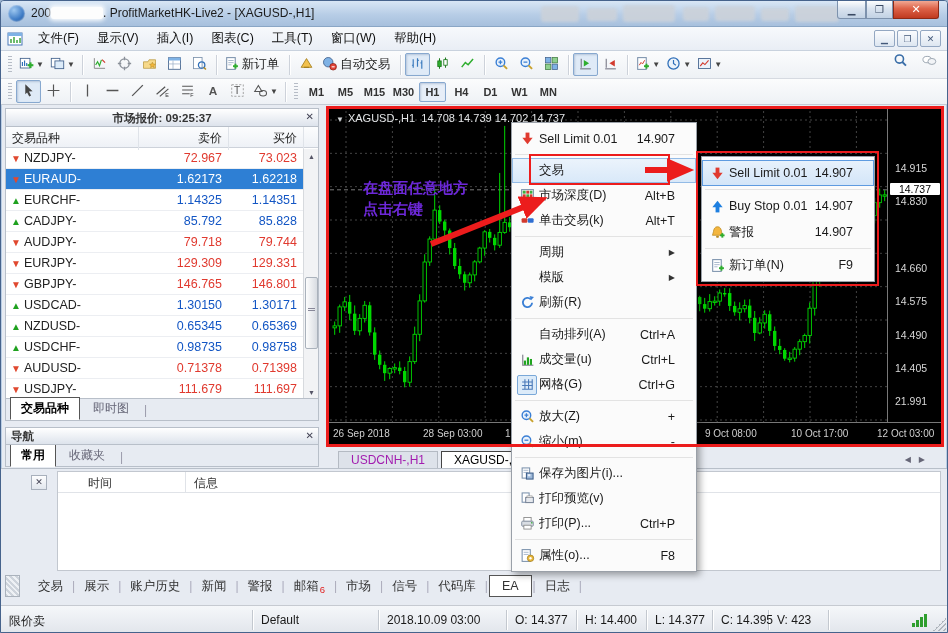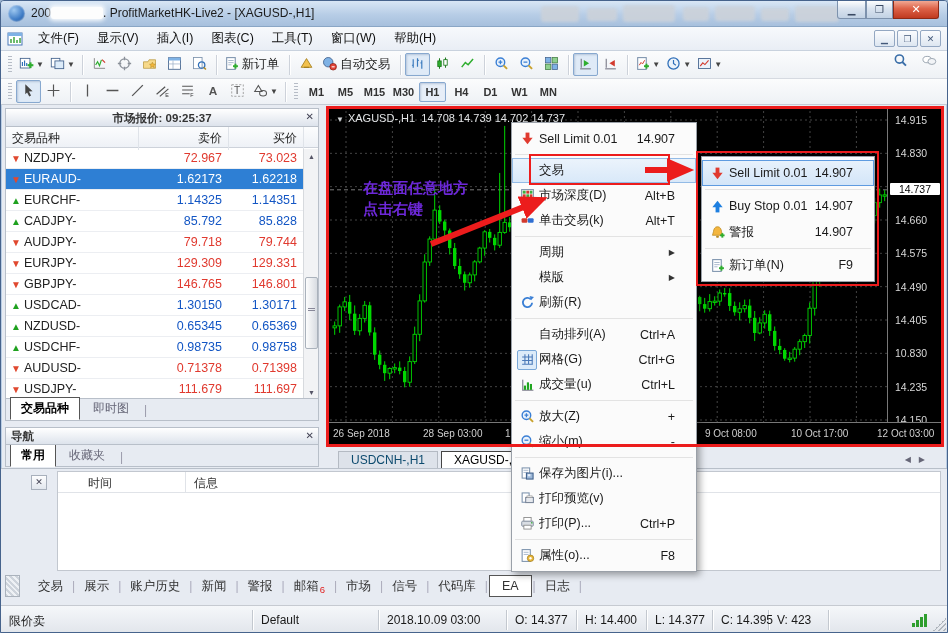--- a/index.html
+++ b/index.html
@@ -60,26 +60,26 @@
   .ptabsep{color:#99a;margin:0 2px 3px;}
   #navigator{position:absolute;left:4px;top:426px;width:314px;height:40px;background:#e7ebf2;border:1px solid #b8bfc9;}
   #nav-header{position:relative;height:17px;background:linear-gradient(#ffffff,#dde3ec);border-bottom:1px solid #b8bfc9;font-size:11.5px;font-weight:bold;color:#333;padding:1px 5px;}
   #nav-tabs{display:flex;align-items:flex-end;height:22px;padding-left:4px;}
   
   #chartwin{position:absolute;left:327px;top:107px;width:614px;height:339px;background:#000;border:1px solid #5a5a5a;}
   #plot{position:absolute;left:1px;top:2px;}
   #chart-head{position:absolute;left:7px;top:3px;font-size:11px;color:#e4e6e8;z-index:3;}
   #chart-head .tri{font-size:8px;margin-right:4px;color:#cfd2d5;}
   #price-axis{position:absolute;left:558px;top:0;width:55px;height:313px;border-left:1px solid #787878;}
-  .plabel{position:absolute;left:7px;font-size:10.5px;color:#d8d8d8;}
+  .plabel{position:absolute;left:7px;font-size:10.5px;color:#d8d8d8;margin-top:48px;}
   #cur-price{position:absolute;left:2px;width:50px;background:#fff;color:#000;font-size:10.5px;text-align:center;border-radius:1px;padding:0 2px;z-index:2;}
   #date-axis{position:absolute;left:0;top:313px;width:614px;height:25px;border-top:1px solid #787878;background:#000;}
   .dlabel{position:absolute;top:5px;font-size:10px;color:#cfcfcf;}
   #chart-tabbar{position:absolute;left:327px;top:447px;width:615px;height:20px;background:#e7ebf2;display:flex;align-items:flex-end;padding-left:10px;}
-  .ctab{font-size:12px;color:#0c4a6e;padding:1px 12px;border:1px solid #b4bac3;border-bottom:none;background:#dde2ea;margin-right:3px;}
+  .ctab{font-size:12px;color:#a21caf;padding:1px 12px;border:1px solid #b4bac3;border-bottom:none;background:#dde2ea;margin-right:3px;}
   .ctab.on{background:#fff;color:#000;border-color:#444;}
   #ctab-arrows{position:absolute;right:10px;bottom:4px;font-size:8px;color:#667;letter-spacing:8px;}
   
   #terminal{position:absolute;left:0;top:467px;width:948px;height:137px;background:#e7ebf2;border-top:1px solid #b8bfc9;}
   #term-x{position:absolute;left:30px;top:6px;width:16px;height:15px;border:1px solid #a8b0bc;background:linear-gradient(#fdfdfe,#e2e7ee);font-size:9px;font-weight:bold;color:#445;text-align:center;padding-top:1px;}
   #term-body{position:absolute;left:56px;top:2px;width:884px;height:100px;background:#fff;border:1px solid #c2c7cf;}
   #term-cols{height:21px;border-bottom:1px solid #e0e3e8;display:flex;font-size:12px;color:#333;}
   #term-cols .c1{width:128px;padding:3px 0 0 30px;border-right:1px solid #e0e3e8;}
   #term-cols .c2{padding:3px 0 0 8px;}
   #term-tabs{position:absolute;left:4px;top:103px;height:28px;display:flex;align-items:center;}
@@ -759,21 +759,21 @@
         <line x1="554.7" y1="79.15606366991568" x2="554.7" y2="90.16216828300693" stroke="#00d800" stroke-width="1"></line>
         <rect x="553" y="83.83804582152493" width="3.4" height="1.4" fill="#000" stroke="#00d800" stroke-width="0.9"></rect>
       </svg>
     <div id="price-axis">
         <div class="plabel" style="top: 5px;">14.915</div>
         <div class="plabel" style="top: 38.3333px;">14.830</div>
         <div class="plabel" style="top: 105px;">14.660</div>
         <div class="plabel" style="top: 138.333px;">14.575</div>
         <div class="plabel" style="top: 171.667px;">14.490</div>
         <div class="plabel" style="top: 205px;">14.405</div>
-        <div class="plabel" style="top: 238.333px;">10.830</div>
+        <div class="plabel" style="top: 238.333px;">21.991</div>
         <div class="plabel" style="top: 271.667px;">14.235</div>
         <div class="plabel" style="top: 305px;">14.150</div>
         <div id="cur-price" style="top: 73.8039px;">14.737</div>
       </div>
     <div id="date-axis">
         <div class="dlabel" style="left: 4px;">26 Sep 2018</div>
         <div class="dlabel" style="left: 94px;">28 Sep 03:00</div>
         <div class="dlabel" style="left: 176px;">1 Oct 15:00</div>
         <div class="dlabel" style="left: 376px;">9 Oct 08:00</div>
         <div class="dlabel" style="left: 462px;">10 Oct 17:00</div>
@@ -905,39 +905,39 @@
         </span>
         <span class="mlabel">刷新(R)</span>
       </div>
       <div class="msep"></div>
       <div class="mrow">
         <span class="mico"></span>
         <span class="mlabel">自动排列(A)</span>
         <span class="mright">Ctrl+A</span>
       </div>
       <div class="mrow">
-        <span class="mico boxed">
-          <svg class="mi" viewBox="0 0 14 14">
-            <path d="M2 4.6h10M2 8h10M2 11.4h10M4.6 2v10M8 2v10M11.4 2v10" stroke="#4a79b8" stroke-width="1"></path>
-          </svg>
-        </span>
-        <span class="mlabel">网格(G)</span>
-        <span class="mright">Ctrl+G</span>
-      </div>
-      <div class="mrow">
         <span class="mico">
           <svg class="mi" viewBox="0 0 14 14">
             <path d="M2 12.3h10.5M2.6 12V2.5" stroke="#667" stroke-width=".9" fill="none"></path>
             <rect x="3.6" y="8" width="2" height="4" fill="#1fa51f"></rect>
             <rect x="6.4" y="5" width="2" height="7" fill="#1fa51f"></rect>
             <rect x="9.2" y="6.5" width="2" height="5.5" fill="#1fa51f"></rect>
           </svg>
         </span>
         <span class="mlabel">成交量(u)</span>
         <span class="mright">Ctrl+L</span>
+      </div>
+      <div class="mrow">
+        <span class="mico boxed">
+          <svg class="mi" viewBox="0 0 14 14">
+            <path d="M2 4.6h10M2 8h10M2 11.4h10M4.6 2v10M8 2v10M11.4 2v10" stroke="#4a79b8" stroke-width="1"></path>
+          </svg>
+        </span>
+        <span class="mlabel">网格(G)</span>
+        <span class="mright">Ctrl+G</span>
       </div>
       <div class="msep"></div>
       <div class="mrow">
         <span class="mico">
           <svg class="mi" viewBox="0 0 14 14">
             <circle cx="6" cy="5.8" r="4" fill="#eaf2fb" stroke="#3a7fd5" stroke-width="1.3"></circle>
             <path d="M8.9 8.7l3.3 3.3" stroke="#c9a22e" stroke-width="1.8"></path>
             <path d="M4.2 5.8h3.6M6 4v3.6" stroke="#3a7fd5" stroke-width="1.2"></path>
           </svg>
         </span>

